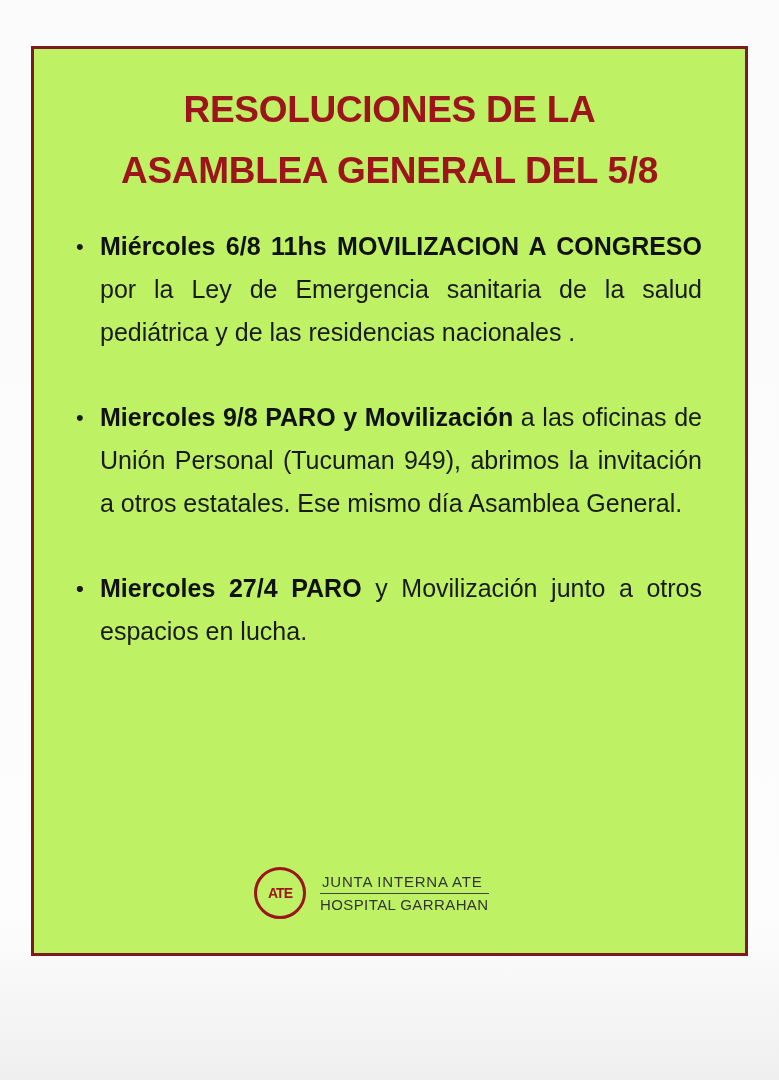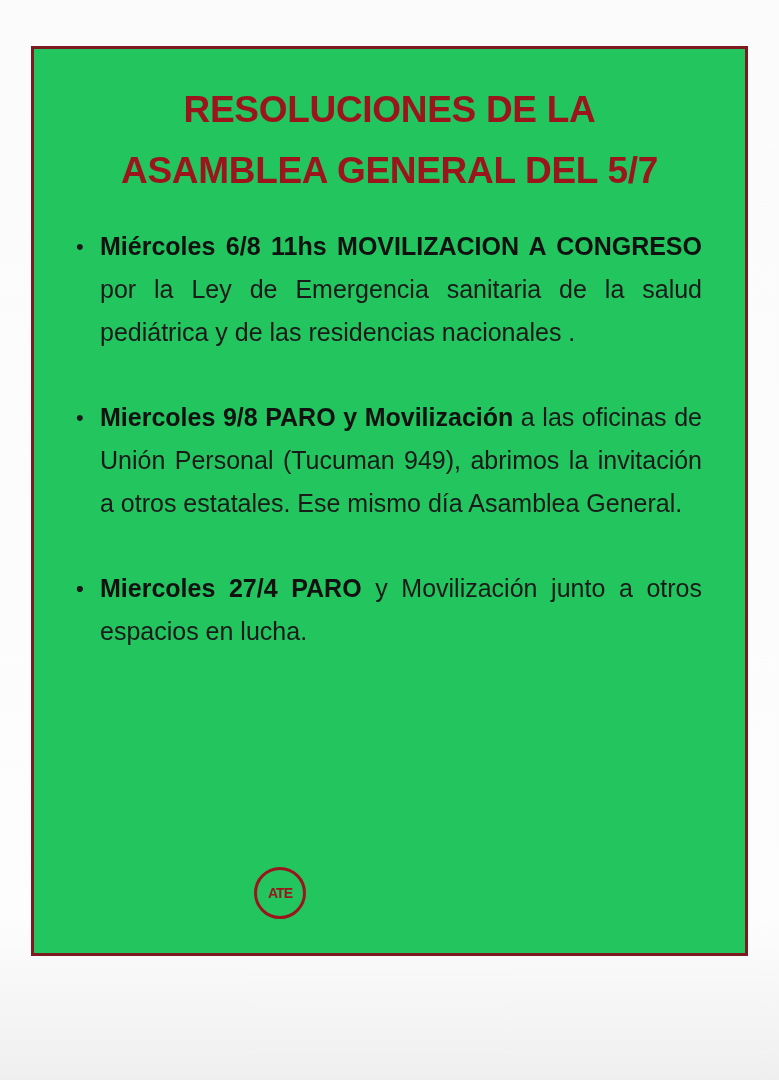--- a/index.html
+++ b/index.html
@@ -6,21 +6,21 @@
   body {
     width: 779px; height: 1080px; overflow: hidden;
     background: linear-gradient(to bottom, #fbfbfb 0%, #fdfdfd 85%, #efefef 100%);
     font-family: "Liberation Sans", "DejaVu Sans", sans-serif;
     position: relative;
   }
   .frame {
     position: absolute; left: 31px; top: 46px;
     width: 711px; height: 904px;
     border: 3px solid #7d1a20;
-    background: #22c55e;
+    background: #bef264;
   }
   .title {
     position: absolute; left: 0; right: 0; top: 30px;
     text-align: center; color: #9c141c;
     font-weight: bold; font-size: 37px; line-height: 61px;
     letter-spacing: -0.3px;
   }
   .items {
     position: absolute; left: 0; right: 0; top: 176px;
     margin: 0; padding: 0; list-style: none;
@@ -54,36 +54,38 @@
   .org { margin-left: 14px; color: #333; font-size: 15px; line-height: 20px; }
   .org .l1 { border-bottom: 1.5px solid #444; padding: 0 2px 1px 2px; letter-spacing: 0.8px; }
   .org .l2 { padding: 1px 0 0 0; letter-spacing: 0.4px; }
 </style>
 </head>
 <body>
 
 <div class="frame">
   <div class="title">
     <div>RESOLUCIONES DE LA</div>
-    <div>ASAMBLEA GENERAL DEL 5/7</div>
+    <div>ASAMBLEA GENERAL DEL 5/8</div>
   </div>
 
   <ul class="items">
     <li class="item item1">
       <span class="bullet">•</span><b>Miércoles 6/8 11hs MOVILIZACION A CONGRESO</b><span> por la Ley de Emergencia sanitaria de la salud pediátrica y de las residencias nacionales .</span>
     </li>
     <li class="item item2">
       <span class="bullet">•</span><b>Miercoles 9/8 PARO y Movilización</b><span> a las oficinas de Unión Personal (Tucuman 949), abrimos la invitación a otros estatales. Ese mismo día Asamblea General.</span>
     </li>
     <li class="item item3">
       <span class="bullet">•</span><span></span>
     </li>
     <li class="item item4">
       <span class="bullet">•</span><b>Miercoles 27/4 PARO</b><span> y Movilización junto a otros espacios en lucha.</span>
     </li>
   </ul>
 
   <div class="footer">
     <div class="logo">ATE</div>
     <div class="org">
+      <div class="l1">JUNTA INTERNA ATE</div>
+      <div class="l2">HOSPITAL GARRAHAN</div>
     </div>
   </div>
 </div>
 
 </body></html>

